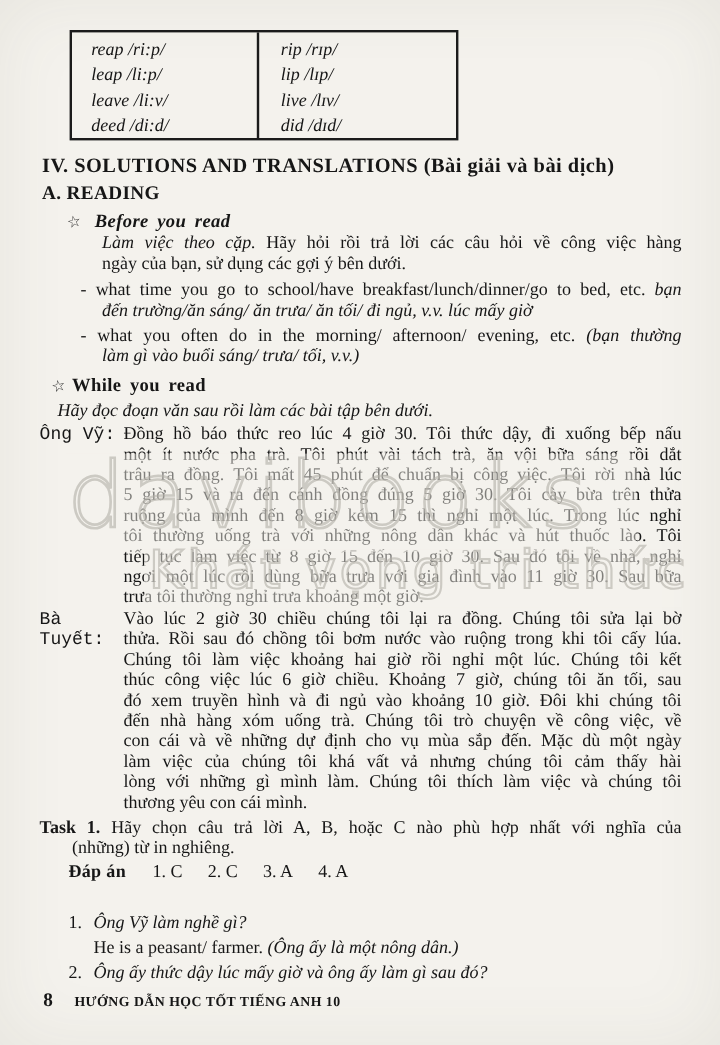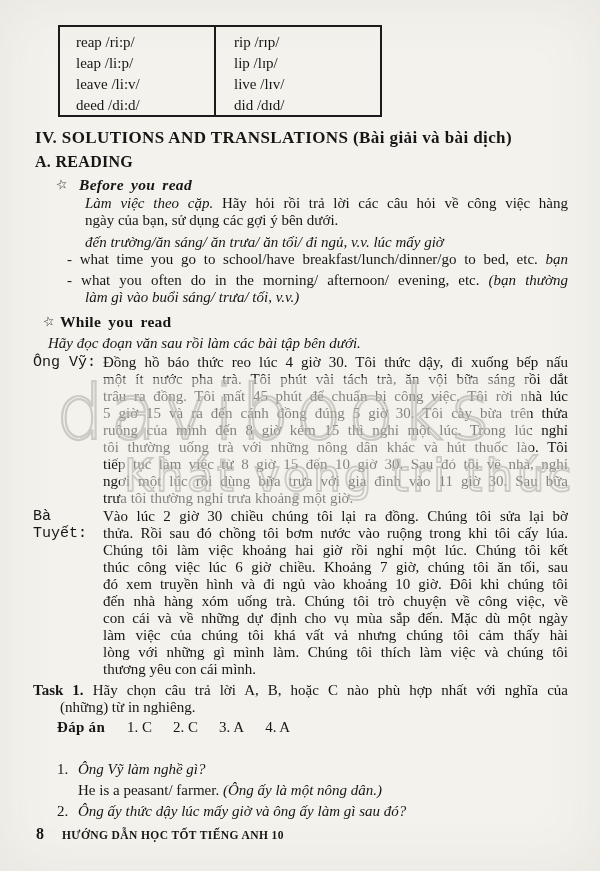--- a/index.html
+++ b/index.html
@@ -10,21 +10,21 @@
     color:#161616;
   }
   .page{position:absolute;inset:0;box-shadow:inset 0 0 60px rgba(90,85,70,.08);}
   .abs{position:absolute;}
 
   
   .ptable{
     position:absolute;left:58px;top:25px;width:320px;height:88px;
     border:2px solid #1b1b1b;display:flex;
   }
-  .ptable .pcol{padding:5px 0 0 16px;box-sizing:border-box;}
+  .ptable .pcol{padding:5px 0 0 16px;box-sizing:border-box;font-style:italic;}
   .ptable .pcol.left{width:156px;border-right:2px solid #1b1b1b;}
   .ptable .pcol.right{flex:1;padding-left:18px;border-radius:15px;}
   .tline{font-size:15px;line-height:21px;height:21px;}
 
   
   .h-main{left:35px;top:128px;font-size:17px;font-weight:bold;letter-spacing:.4px;}
   .h-reading{left:35px;top:153px;font-size:16px;font-weight:bold;letter-spacing:.3px;}
   .star{font-size:13px;color:#2a2a2a;transform:rotate(-12deg);}
   .star1{left:56px;top:177px;}
   .star2{left:43px;top:314px;}
@@ -106,22 +106,22 @@
 
   <span class="abs star star1">☆</span>
   <div class="abs h-sub h-before">Before you read</div>
 
   <div class="abs txt intro">
     <div class="jline"><span class="it">Làm việc theo cặp.</span><span> Hãy hỏi rồi trả lời các câu hỏi về công việc hàng</span></div>
     <div class="jline last">ngày của bạn, sử dụng các gợi ý bên dưới.</div>
   </div>
 
   <div class="abs txt bullets1">
+    <div class="jline"><span>-</span>&nbsp;<span>what time you go to school/have breakfast/lunch/dinner/go to bed, etc. </span><span class="it">bạn</span></div>
     <div class="jline last cont it">đến trường/ăn sáng/ ăn trưa/ ăn tối/ đi ngủ, v.v. lúc mấy giờ</div>
-    <div class="jline"><span>-</span>&nbsp;<span>what time you go to school/have breakfast/lunch/dinner/go to bed, etc. </span><span class="it">bạn</span></div>
   </div>
 
   <div class="abs txt bullets2">
     <div class="jline"><span>-</span>&nbsp;<span>what you often do in the morning/ afternoon/ evening, etc. </span><span class="it">(bạn thường</span></div>
     <div class="jline last cont it">làm gì vào buổi sáng/ trưa/ tối, v.v.)</div>
   </div>
 
   <span class="abs star star2">☆</span>
   <div class="abs h-sub h-while">While you read</div>
   <div class="abs txt instruction">Hãy đọc đoạn văn sau rồi làm các bài tập bên dưới.</div>

